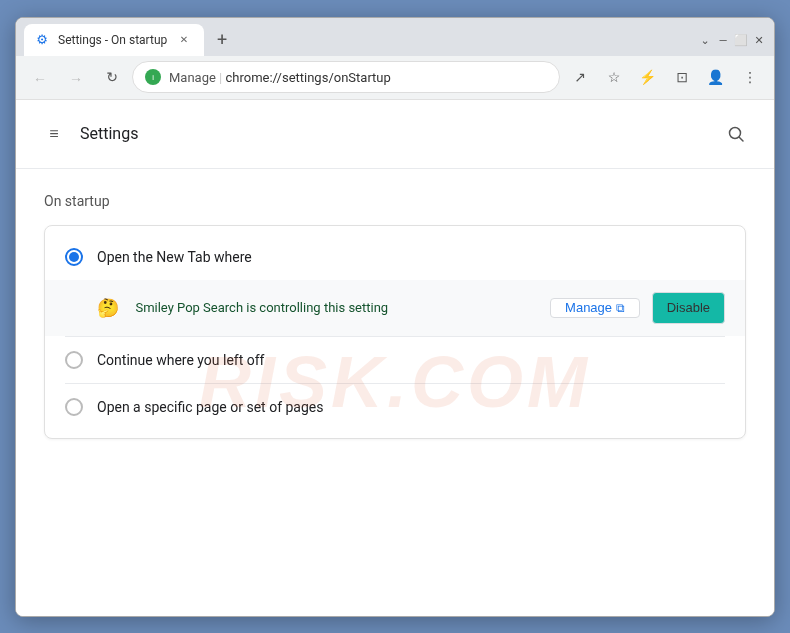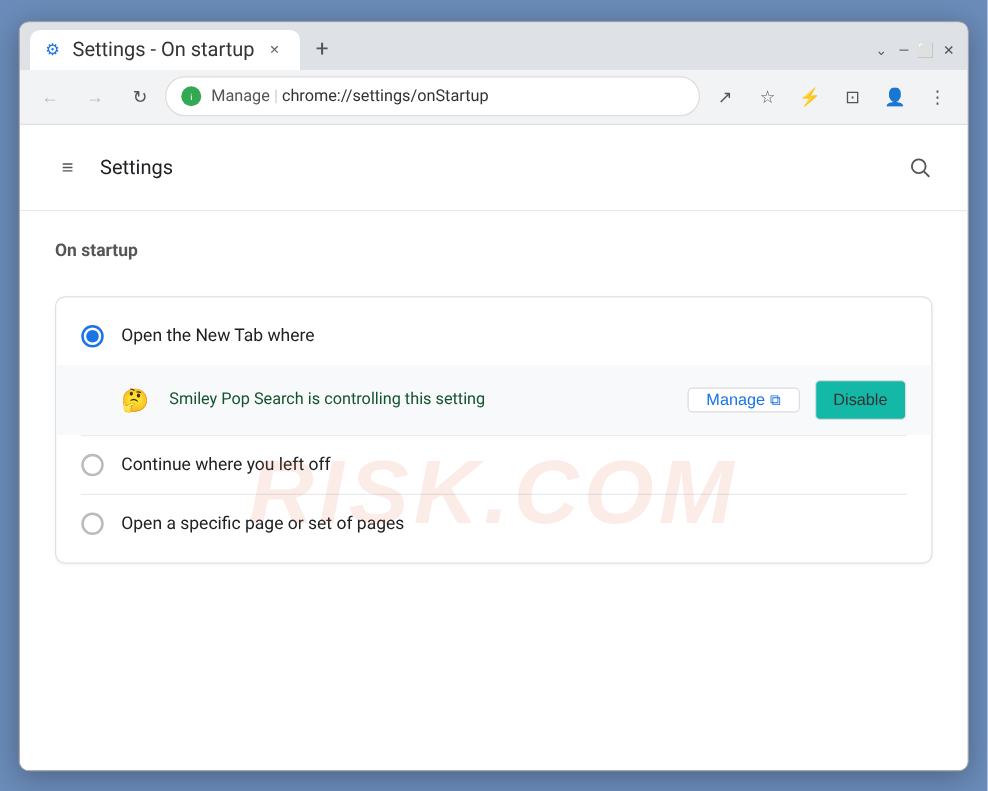--- a/index.html
+++ b/index.html
@@ -60,21 +60,21 @@
       align-items: center;
       justify-content: center;
       color: #1a73e8;
       font-size: 13px;
     }
     .tab-title {
       flex: 1;
       overflow: hidden;
       white-space: nowrap;
       text-overflow: ellipsis;
-      font-size: 16px;
+      font-size: 12px;
     }
     .tab-close {
       width: 16px;
       height: 16px;
       border-radius: 50%;
       display: flex;
       align-items: center;
       justify-content: center;
       font-size: 10px;
       color: #666;
@@ -213,22 +213,22 @@
       color: #555;
       font-size: 16px;
     }
     .settings-body {
       padding: 24px 28px;
       position: relative;
     }
     .section-title {
       font-size: 14px;
       color: #555;
-      margin-bottom: 28px;
-      font-weight: 700;
+      margin-bottom: 16px;
+      font-weight: 400;
     }
     .options-card {
       background: #fff;
       border: 1px solid #e0e0e0;
       border-radius: 8px;
       padding: 8px 0;
       box-shadow: 0 1px 3px rgba(0,0,0,0.05);
     }
     .option-row {
       display: flex;

